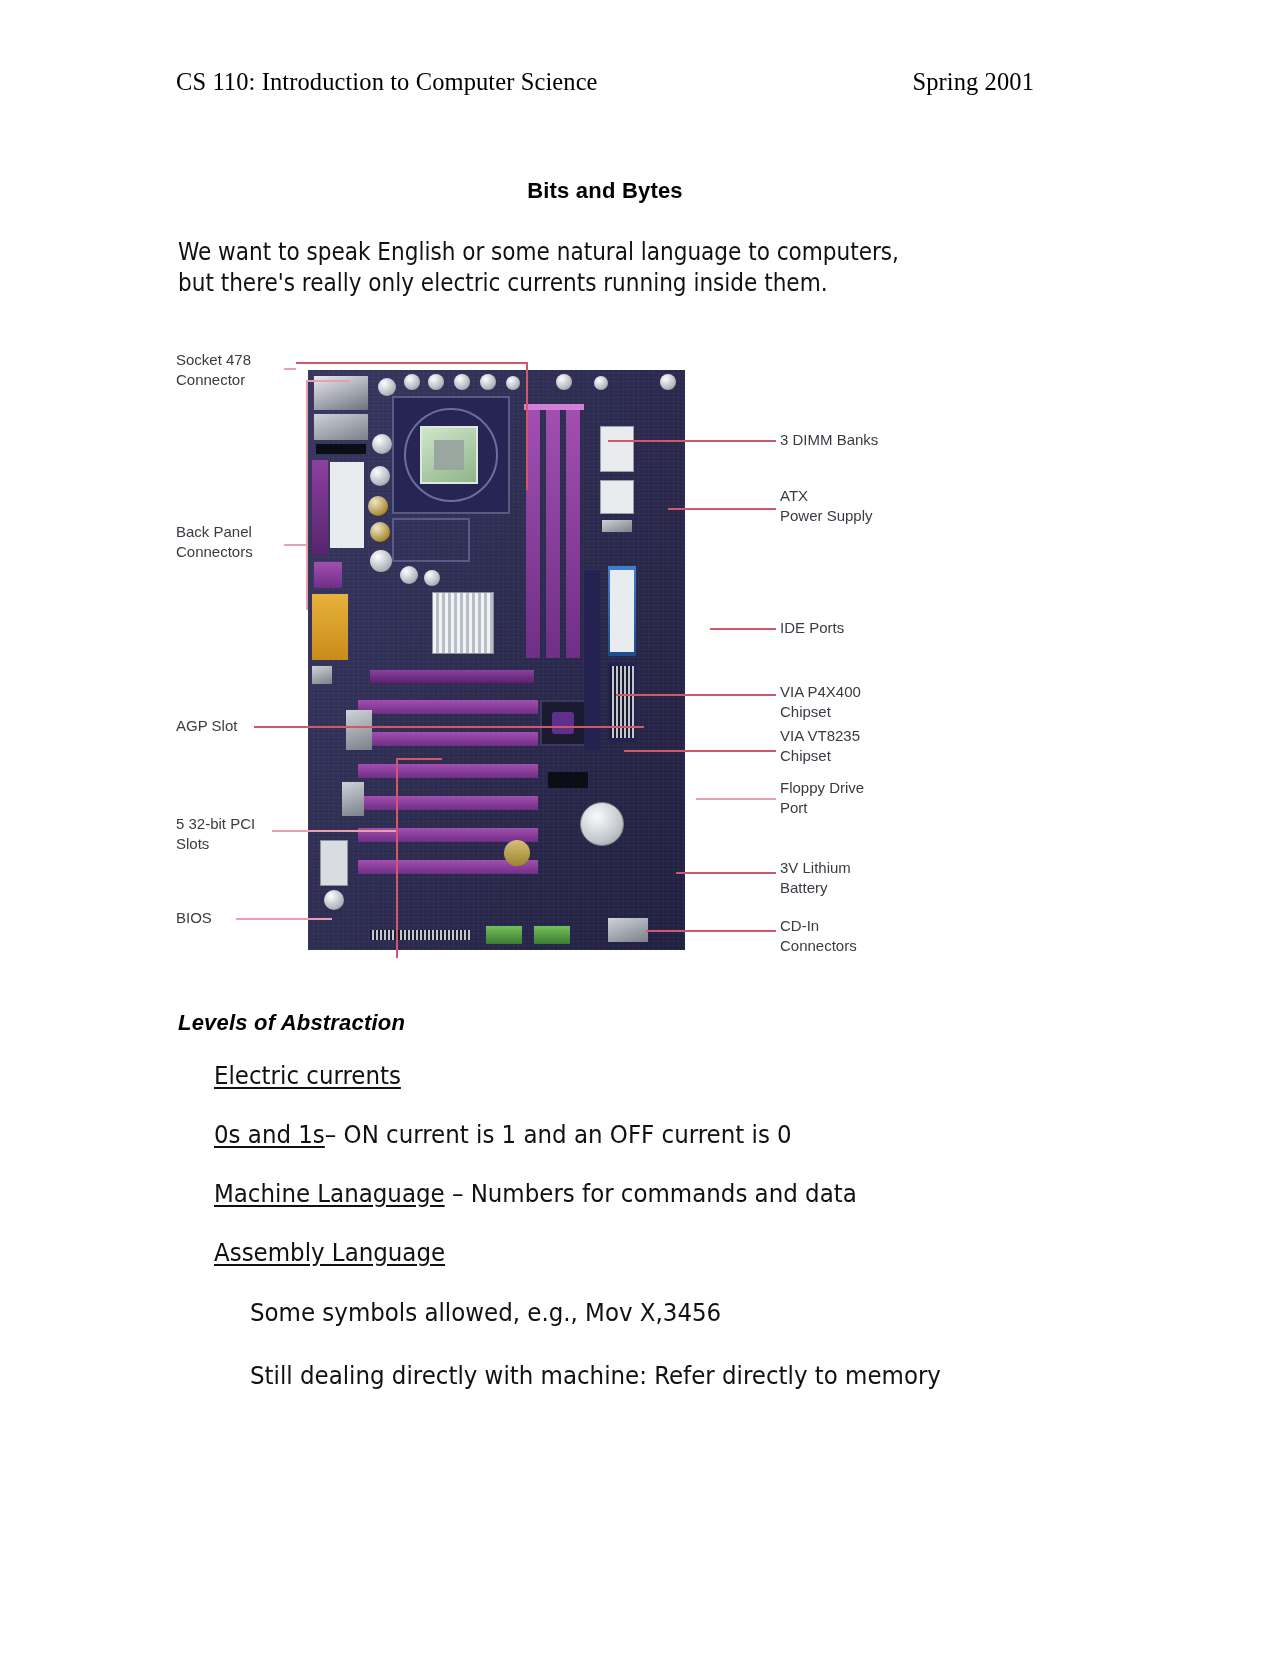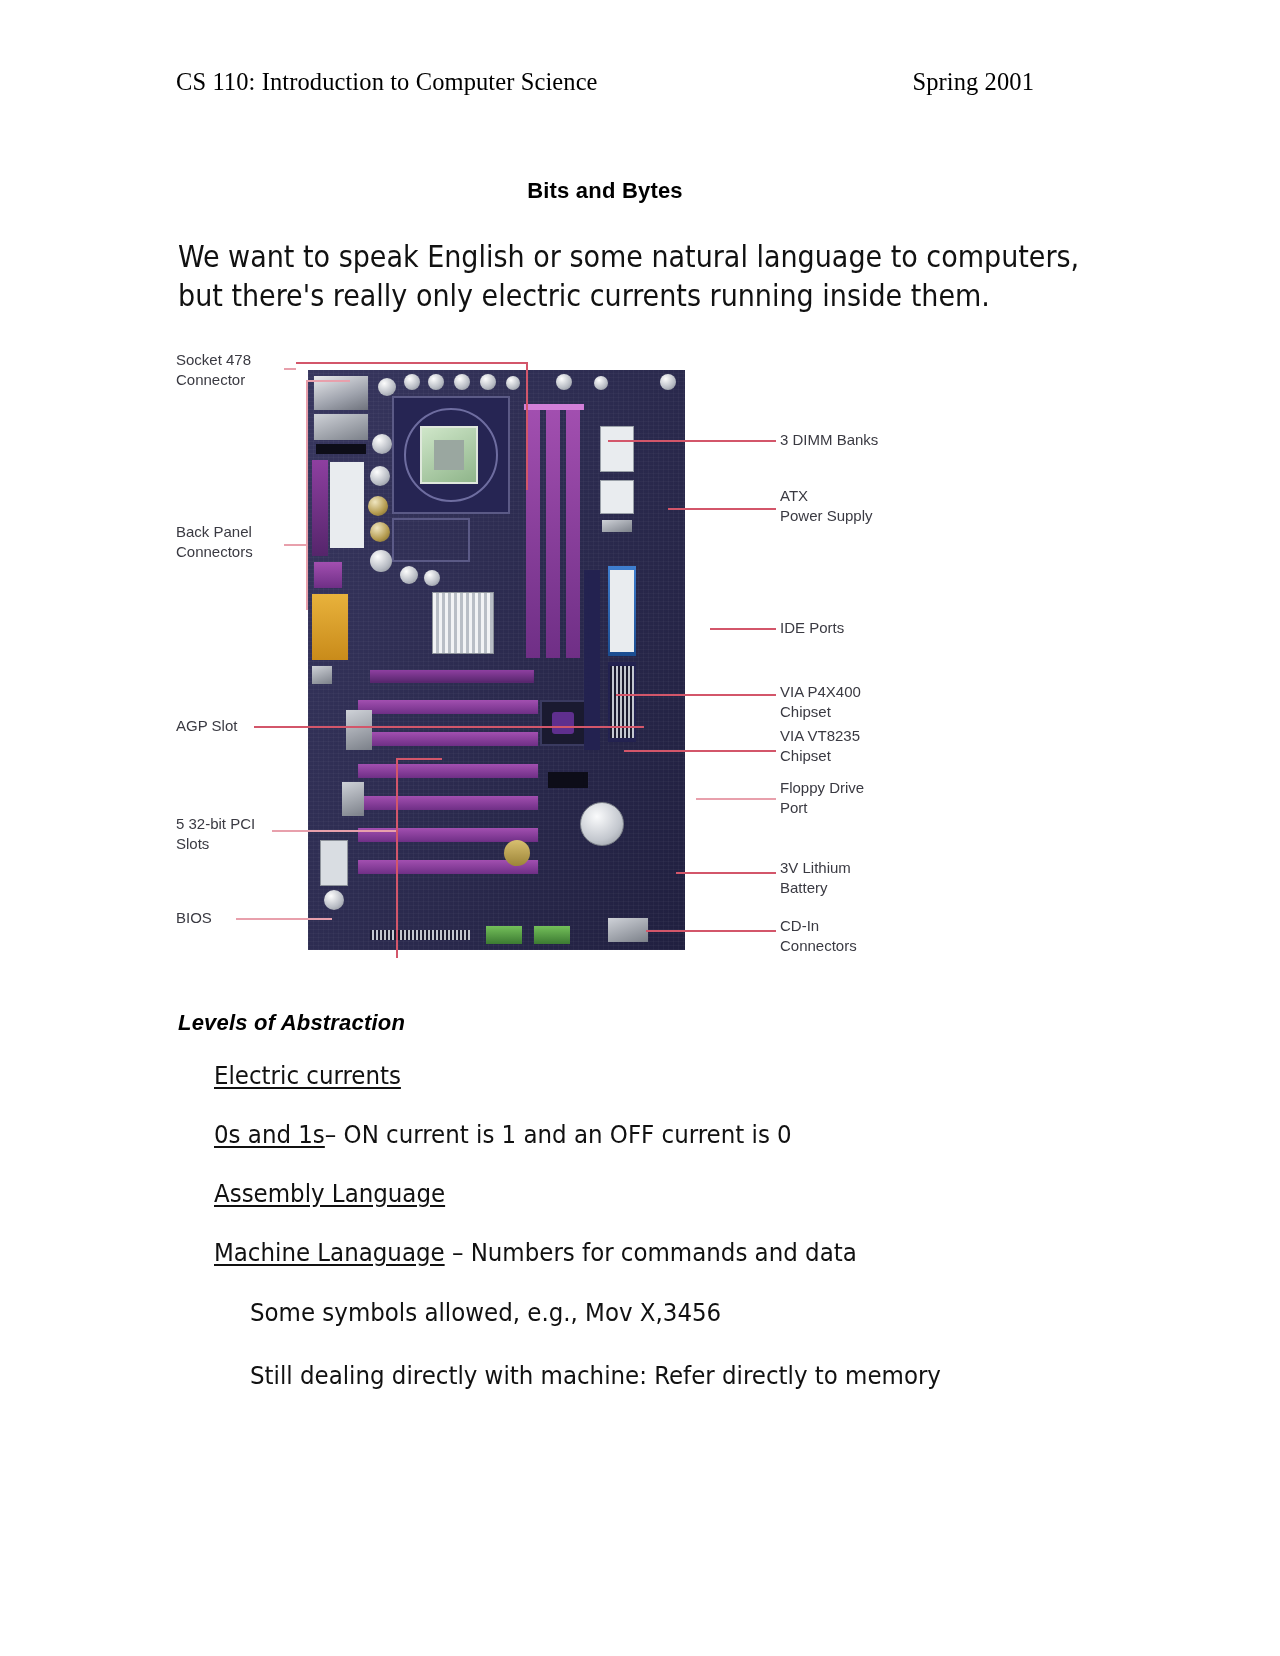--- a/index.html
+++ b/index.html
@@ -50,21 +50,21 @@
   }
 
   
   .intro {
     position: absolute;
     left: 178px;
     top: 237px;
     width: 860px;
     font-family: "DejaVu Sans Condensed", "Liberation Sans Narrow", "Liberation Sans", sans-serif;
     font-stretch: condensed;
-    font-size: 30px;
+    font-size: 24px;
     line-height: 1.3;
     color: #111;
   }
   .intro div { white-space: nowrap; }
 
   
   .figure {
     position: absolute;
     left: 176px;
     top: 322px;
@@ -314,24 +314,24 @@
   <h2 class="section-head">Levels of Abstraction</h2>
 
   <div class="levels">
     <div class="level-item">
       <span class="term">Electric currents</span><span></span>
     </div>
     <div class="level-item">
       <span class="term">0s and 1s</span><span>– ON current is 1 and an OFF current is 0</span>
     </div>
     <div class="level-item">
+      <span class="term">Machine Lanaguage</span><span> – Numbers for commands and data</span>
+    </div>
+    <div class="level-item">
       <span class="term">Assembly Language</span><span></span>
-    </div>
-    <div class="level-item">
-      <span class="term">Machine Lanaguage</span><span> – Numbers for commands and data</span>
     </div>
 
     <div class="sub-item">
       <div>Some symbols allowed, e.g., Mov X,3456</div>
     </div>
     <div class="sub-item">
       <div>Still dealing directly with machine: Refer directly to memory</div>
     </div>
   </div>
 

